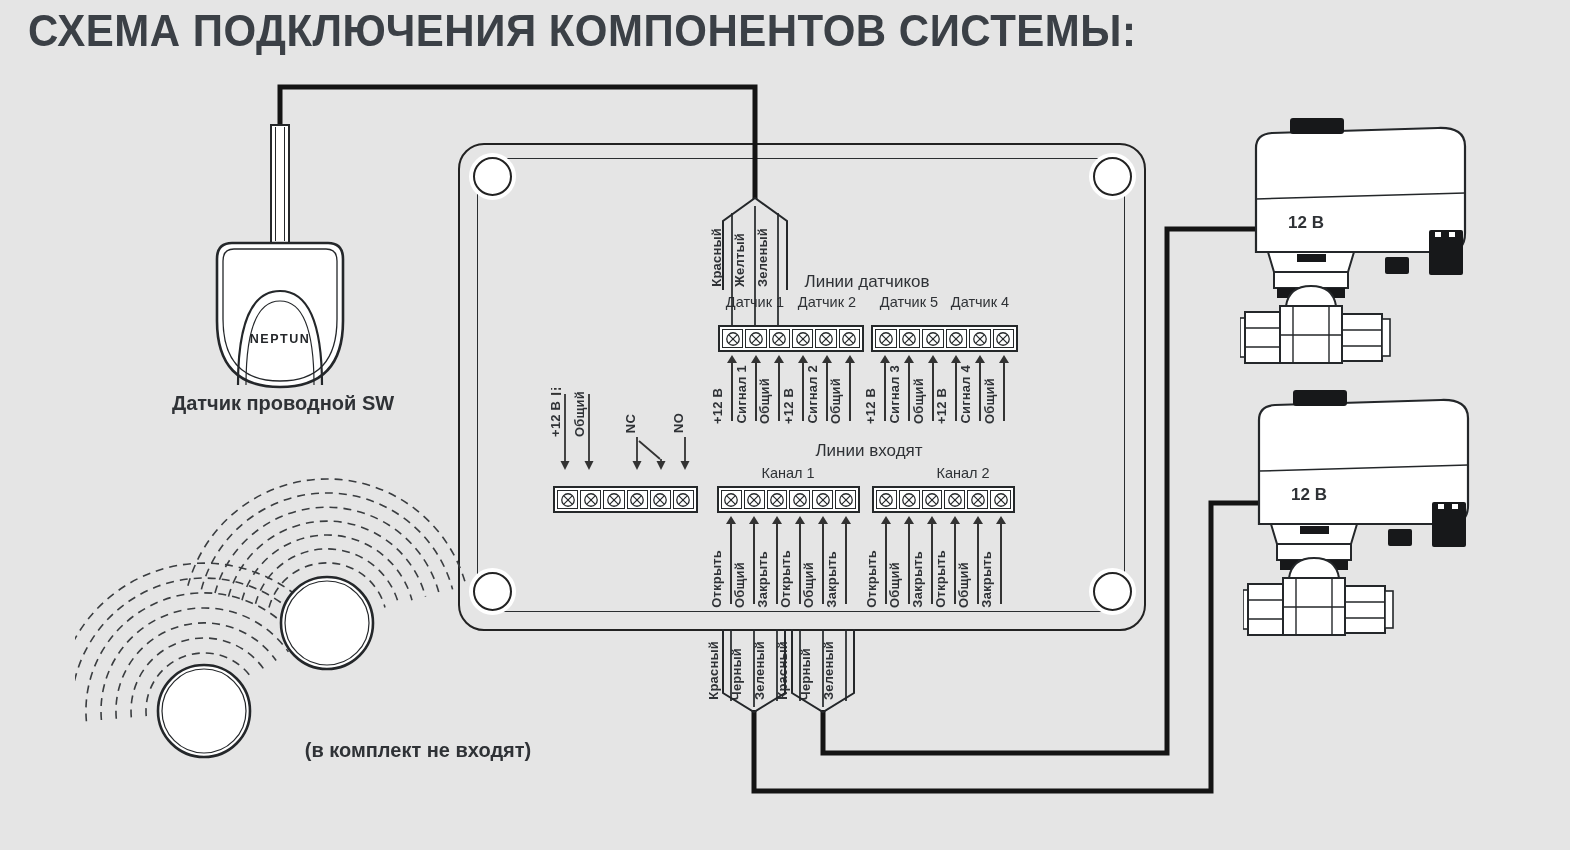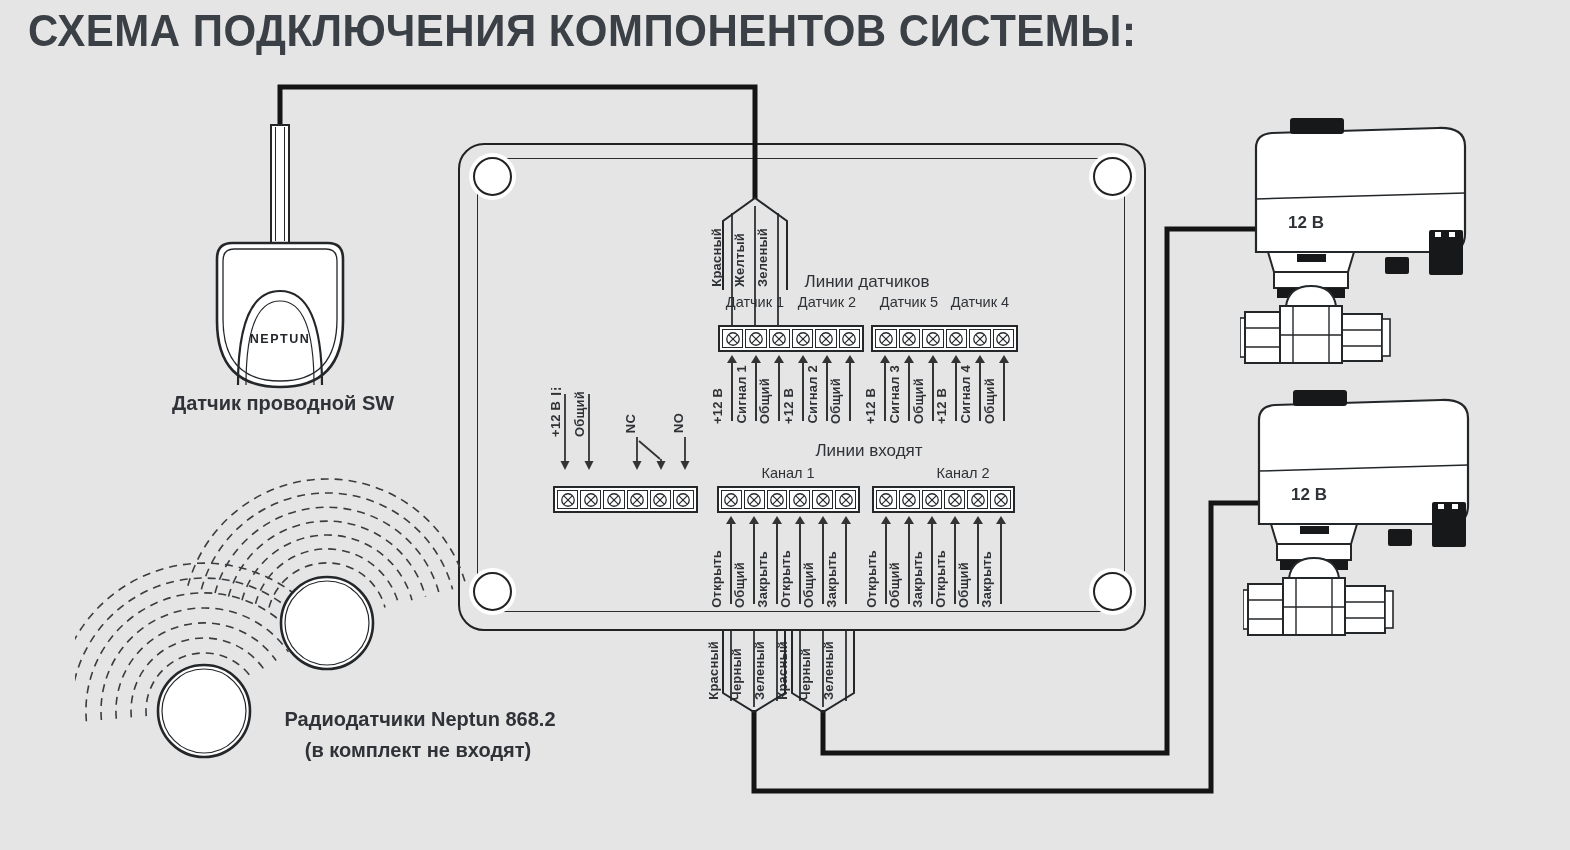--- a/index.html
+++ b/index.html
@@ -80,21 +80,20 @@
       </g>
     <g>
       <circle cx="252" cy="168" r="46" fill="#fff" stroke="#24272a" stroke-width="2.6"></circle>
       <circle cx="252" cy="168" r="42" fill="none" stroke="#24272a" stroke-width="1.2"></circle>
     </g>
     <g>
       <circle cx="129" cy="256" r="46" fill="#fff" stroke="#24272a" stroke-width="2.6"></circle>
       <circle cx="129" cy="256" r="42" fill="none" stroke="#24272a" stroke-width="1.2"></circle>
     </g>
   </svg>
-  <div class="caption" style="left:420px;top:708px;">Радиодатчики Neptun 868.2</div>
   <div class="caption" style="left:418px;top:739px;">(в комплект не входят)</div>
 
   <div class="box-outer"></div>
   <div class="box-inner"></div>
   <div class="screw-hole" style="left:473px;top:157px;"></div>
   <div class="screw-hole" style="left:1093px;top:157px;"></div>
   <div class="screw-hole" style="left:473px;top:572px;"></div>
   <div class="screw-hole" style="left:1093px;top:572px;"></div>
 
   <div class="hlabel h17" style="left:867px;top:272px;">Линии датчиков</div>

